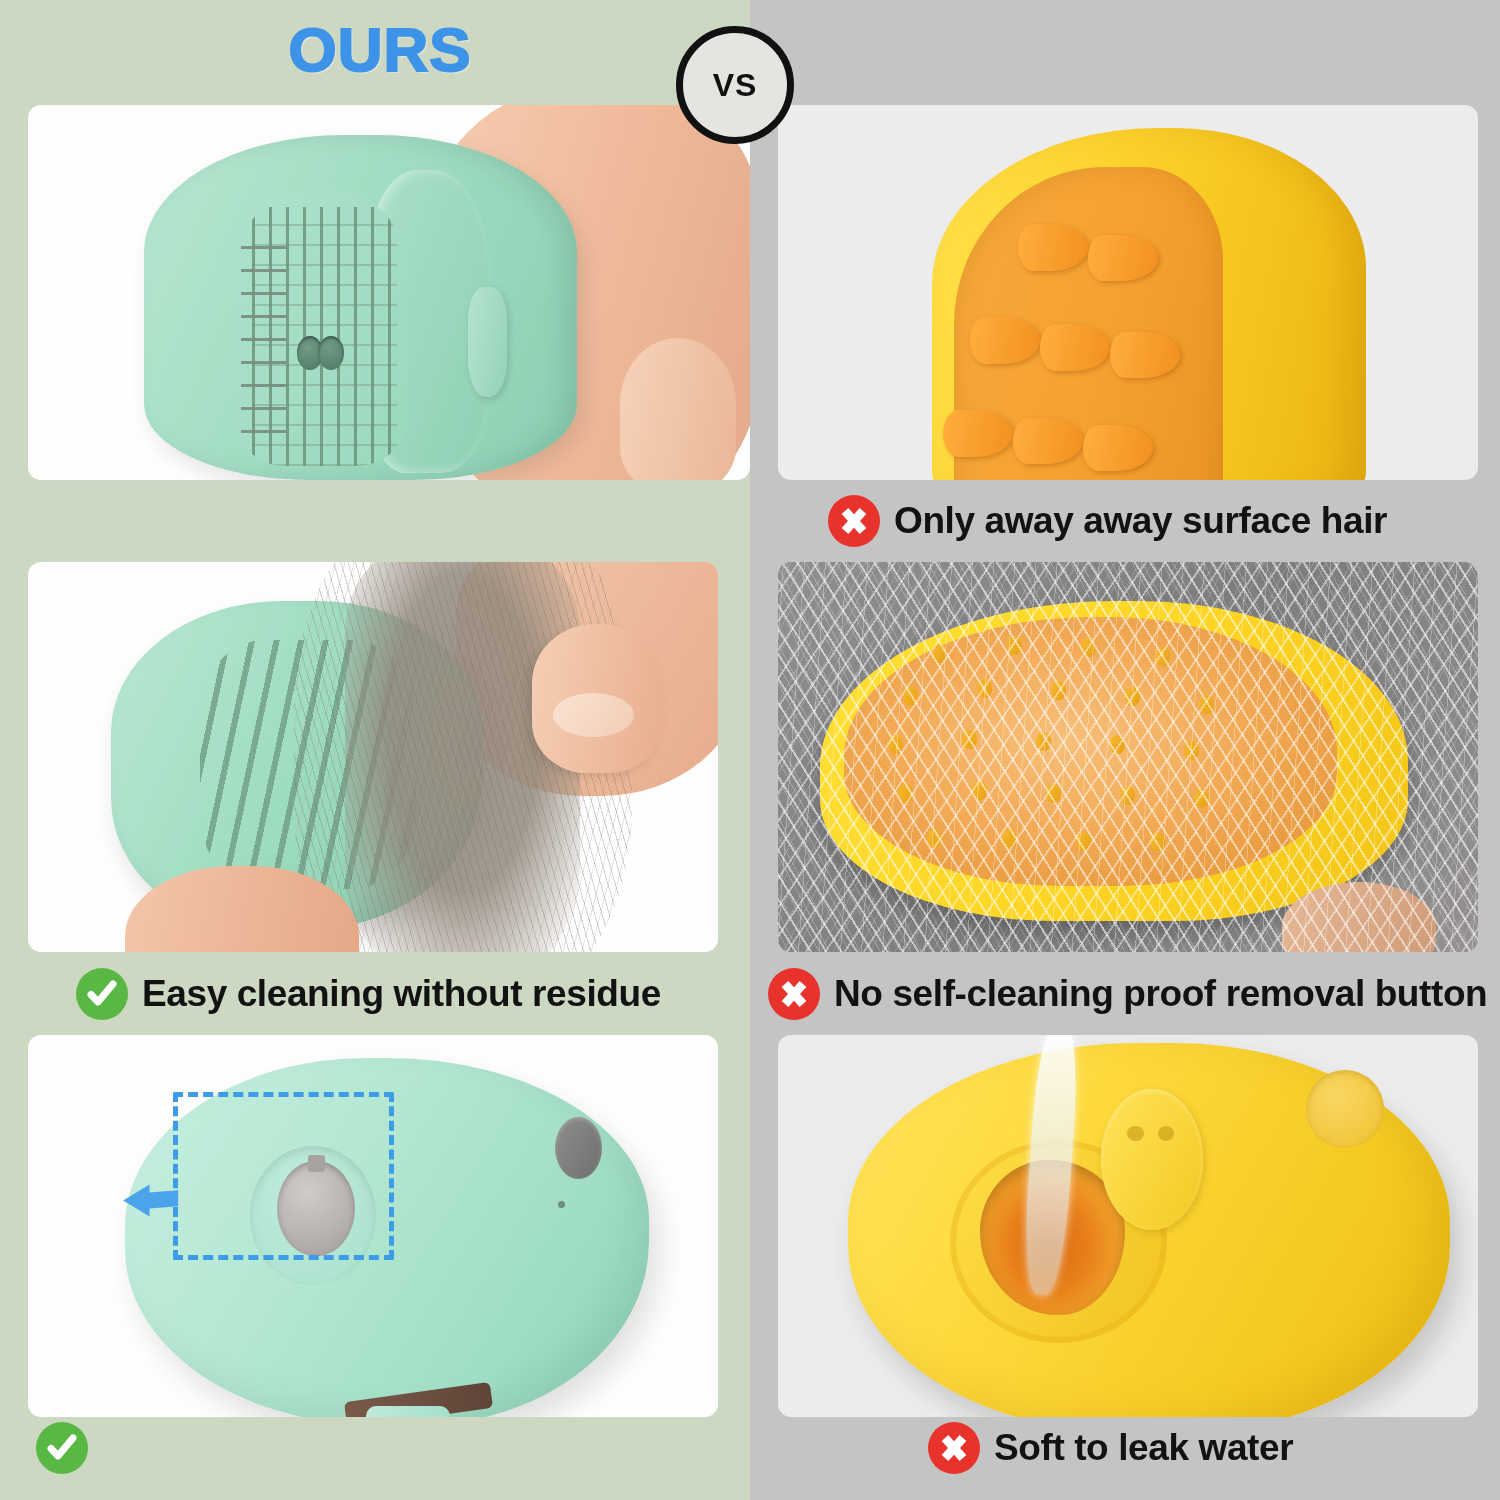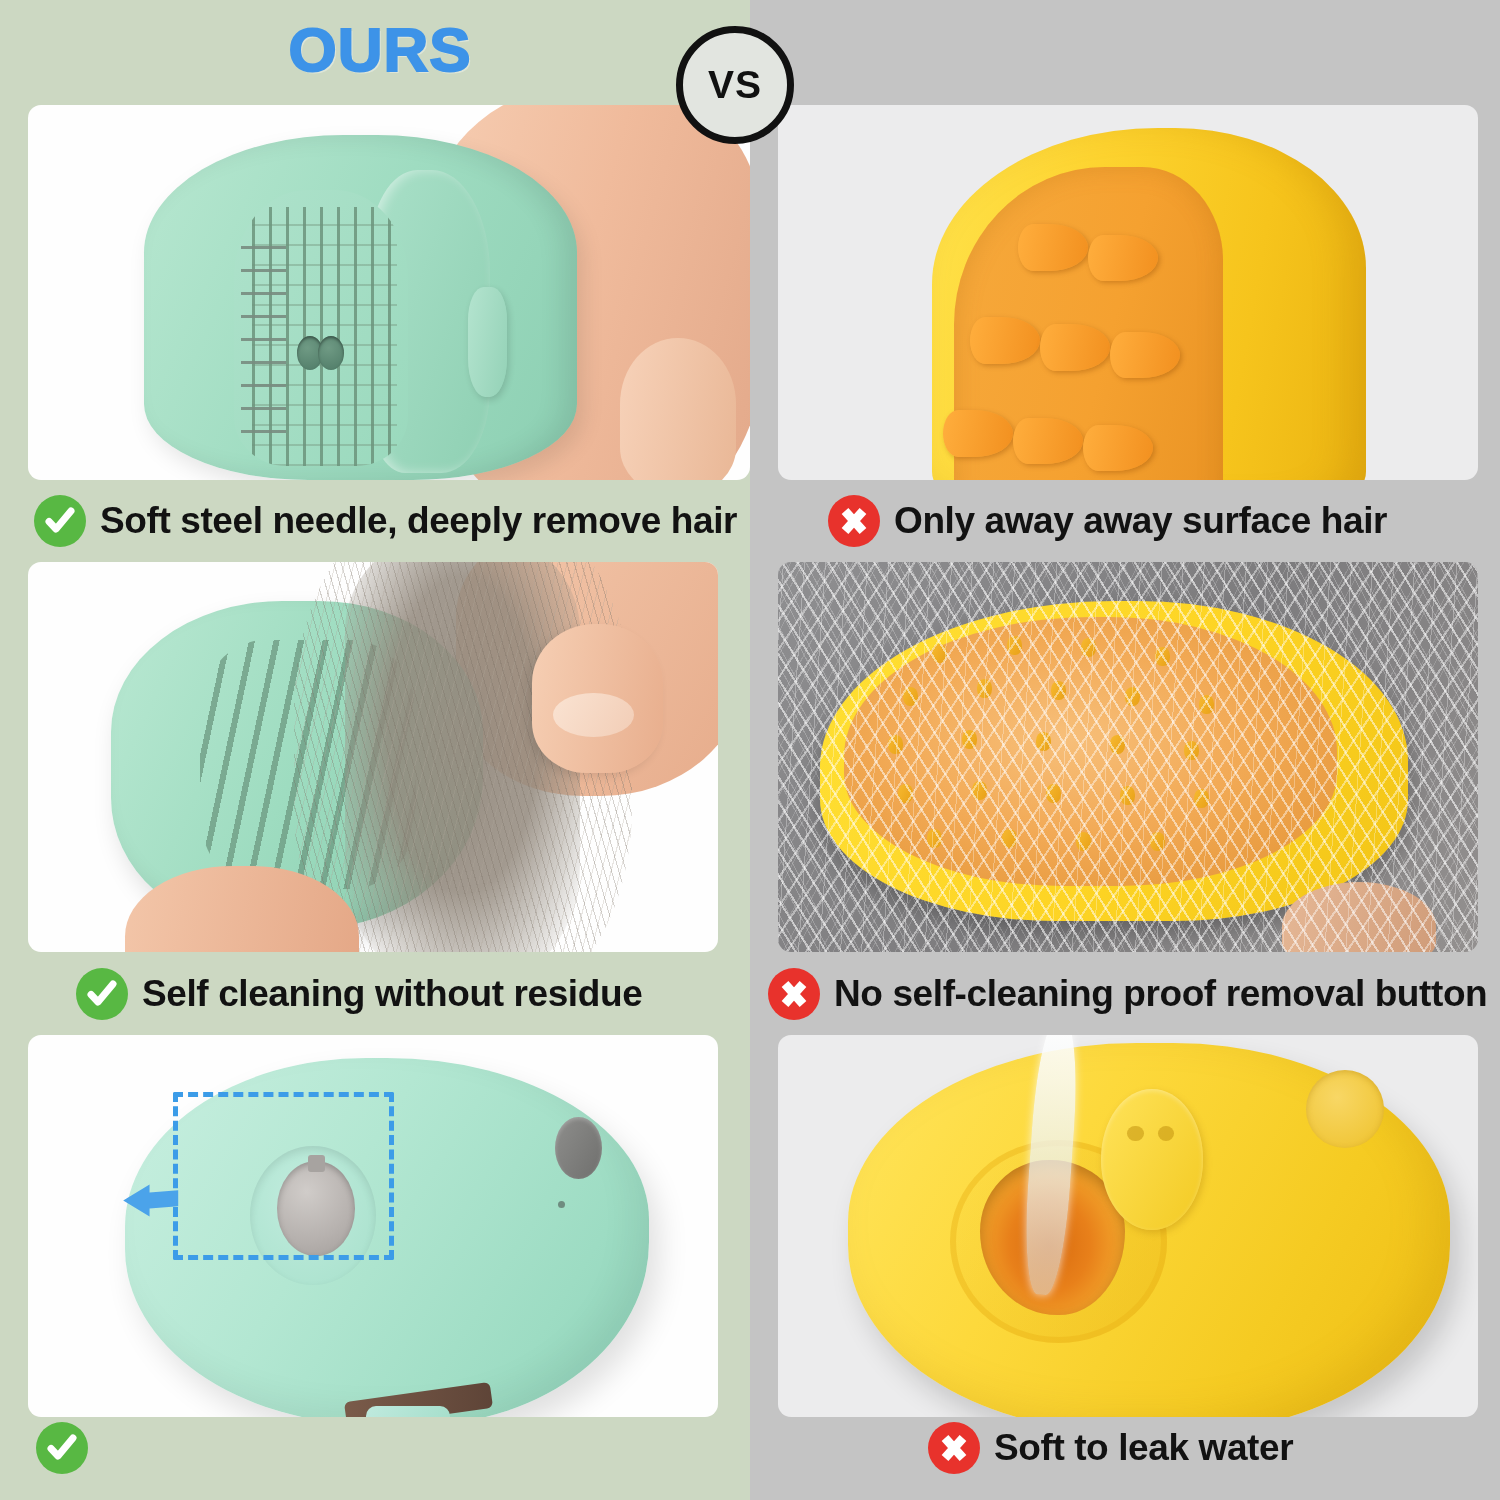--- a/index.html
+++ b/index.html
@@ -24,21 +24,21 @@
   }
   .heading.left  { left: 120px;  width: 520px; }
   .heading.right { left: 860px; width: 560px; }
 
   
   .vs-badge {
     position: absolute; left: 676px; top: 26px;
     width: 118px; height: 118px; border-radius: 50%;
     background: #e2e5e0; border: 7px solid #111;
     display: flex; align-items: center; justify-content: center;
-    font-size: 39px; font-weight: 700; color: #111; letter-spacing: 1px;
+    font-size: 32px; font-weight: 700; color: #111; letter-spacing: 1px;
     z-index: 10;
   }
 
   
   .cell { position: absolute; }
   .photo {
     position: absolute; left: 0; top: 0;
     border-radius: 13px; overflow: hidden;
   }
 
@@ -391,28 +391,20 @@
             <div class="nub" style="left:-4%; top:68%; width:26%; height:13%;"></div>
             <div class="nub" style="left:22%; top:70%; width:26%; height:13%;"></div>
             <div class="nub" style="left:48%; top:72%; width:26%; height:13%;"></div>
 
           </div>
         </div>
       </div>
     </div>
   </div>
 
-  <div class="caption" style="left:34px; top:495px;">
-    <div class="badge ok">
-      <svg width="34" height="34" viewBox="0 0 34 34">
-          <path d="M6 17.5 L13 25 L28 7" stroke="#fff" stroke-width="7" fill="none" stroke-linecap="round" stroke-linejoin="round"></path>
-        </svg>
-    </div>
-    <div class="label">Soft steel needle, deeply remove hair</div>
-  </div>
 
   <div class="caption" style="left:828px; top:495px;">
     <div class="badge no">
       <svg width="32" height="32" viewBox="0 0 32 32">
           <path d="M7 6 L25 26 M25 6 L7 26" stroke="#fff" stroke-width="9" fill="none" stroke-linecap="butt"></path>
         </svg>
     </div>
     <div class="label">Only away away surface hair</div>
   </div>
 
@@ -468,21 +460,21 @@
       </div>
     </div>
   </div>
 
   <div class="caption" style="left:76px; top:968px;">
     <div class="badge ok">
       <svg width="34" height="34" viewBox="0 0 34 34">
           <path d="M6 17.5 L13 25 L28 7" stroke="#fff" stroke-width="7" fill="none" stroke-linecap="round" stroke-linejoin="round"></path>
         </svg>
     </div>
-    <div class="label">Self cleaning without residue</div>
+    <div class="label">Easy cleaning without residue</div>
   </div>
 
   <div class="caption" style="left:768px; top:968px;">
     <div class="badge no">
       <svg width="32" height="32" viewBox="0 0 32 32">
           <path d="M7 6 L25 26 M25 6 L7 26" stroke="#fff" stroke-width="9" fill="none" stroke-linecap="butt"></path>
         </svg>
     </div>
     <div class="label">No self-cleaning proof removal button</div>
   </div>

